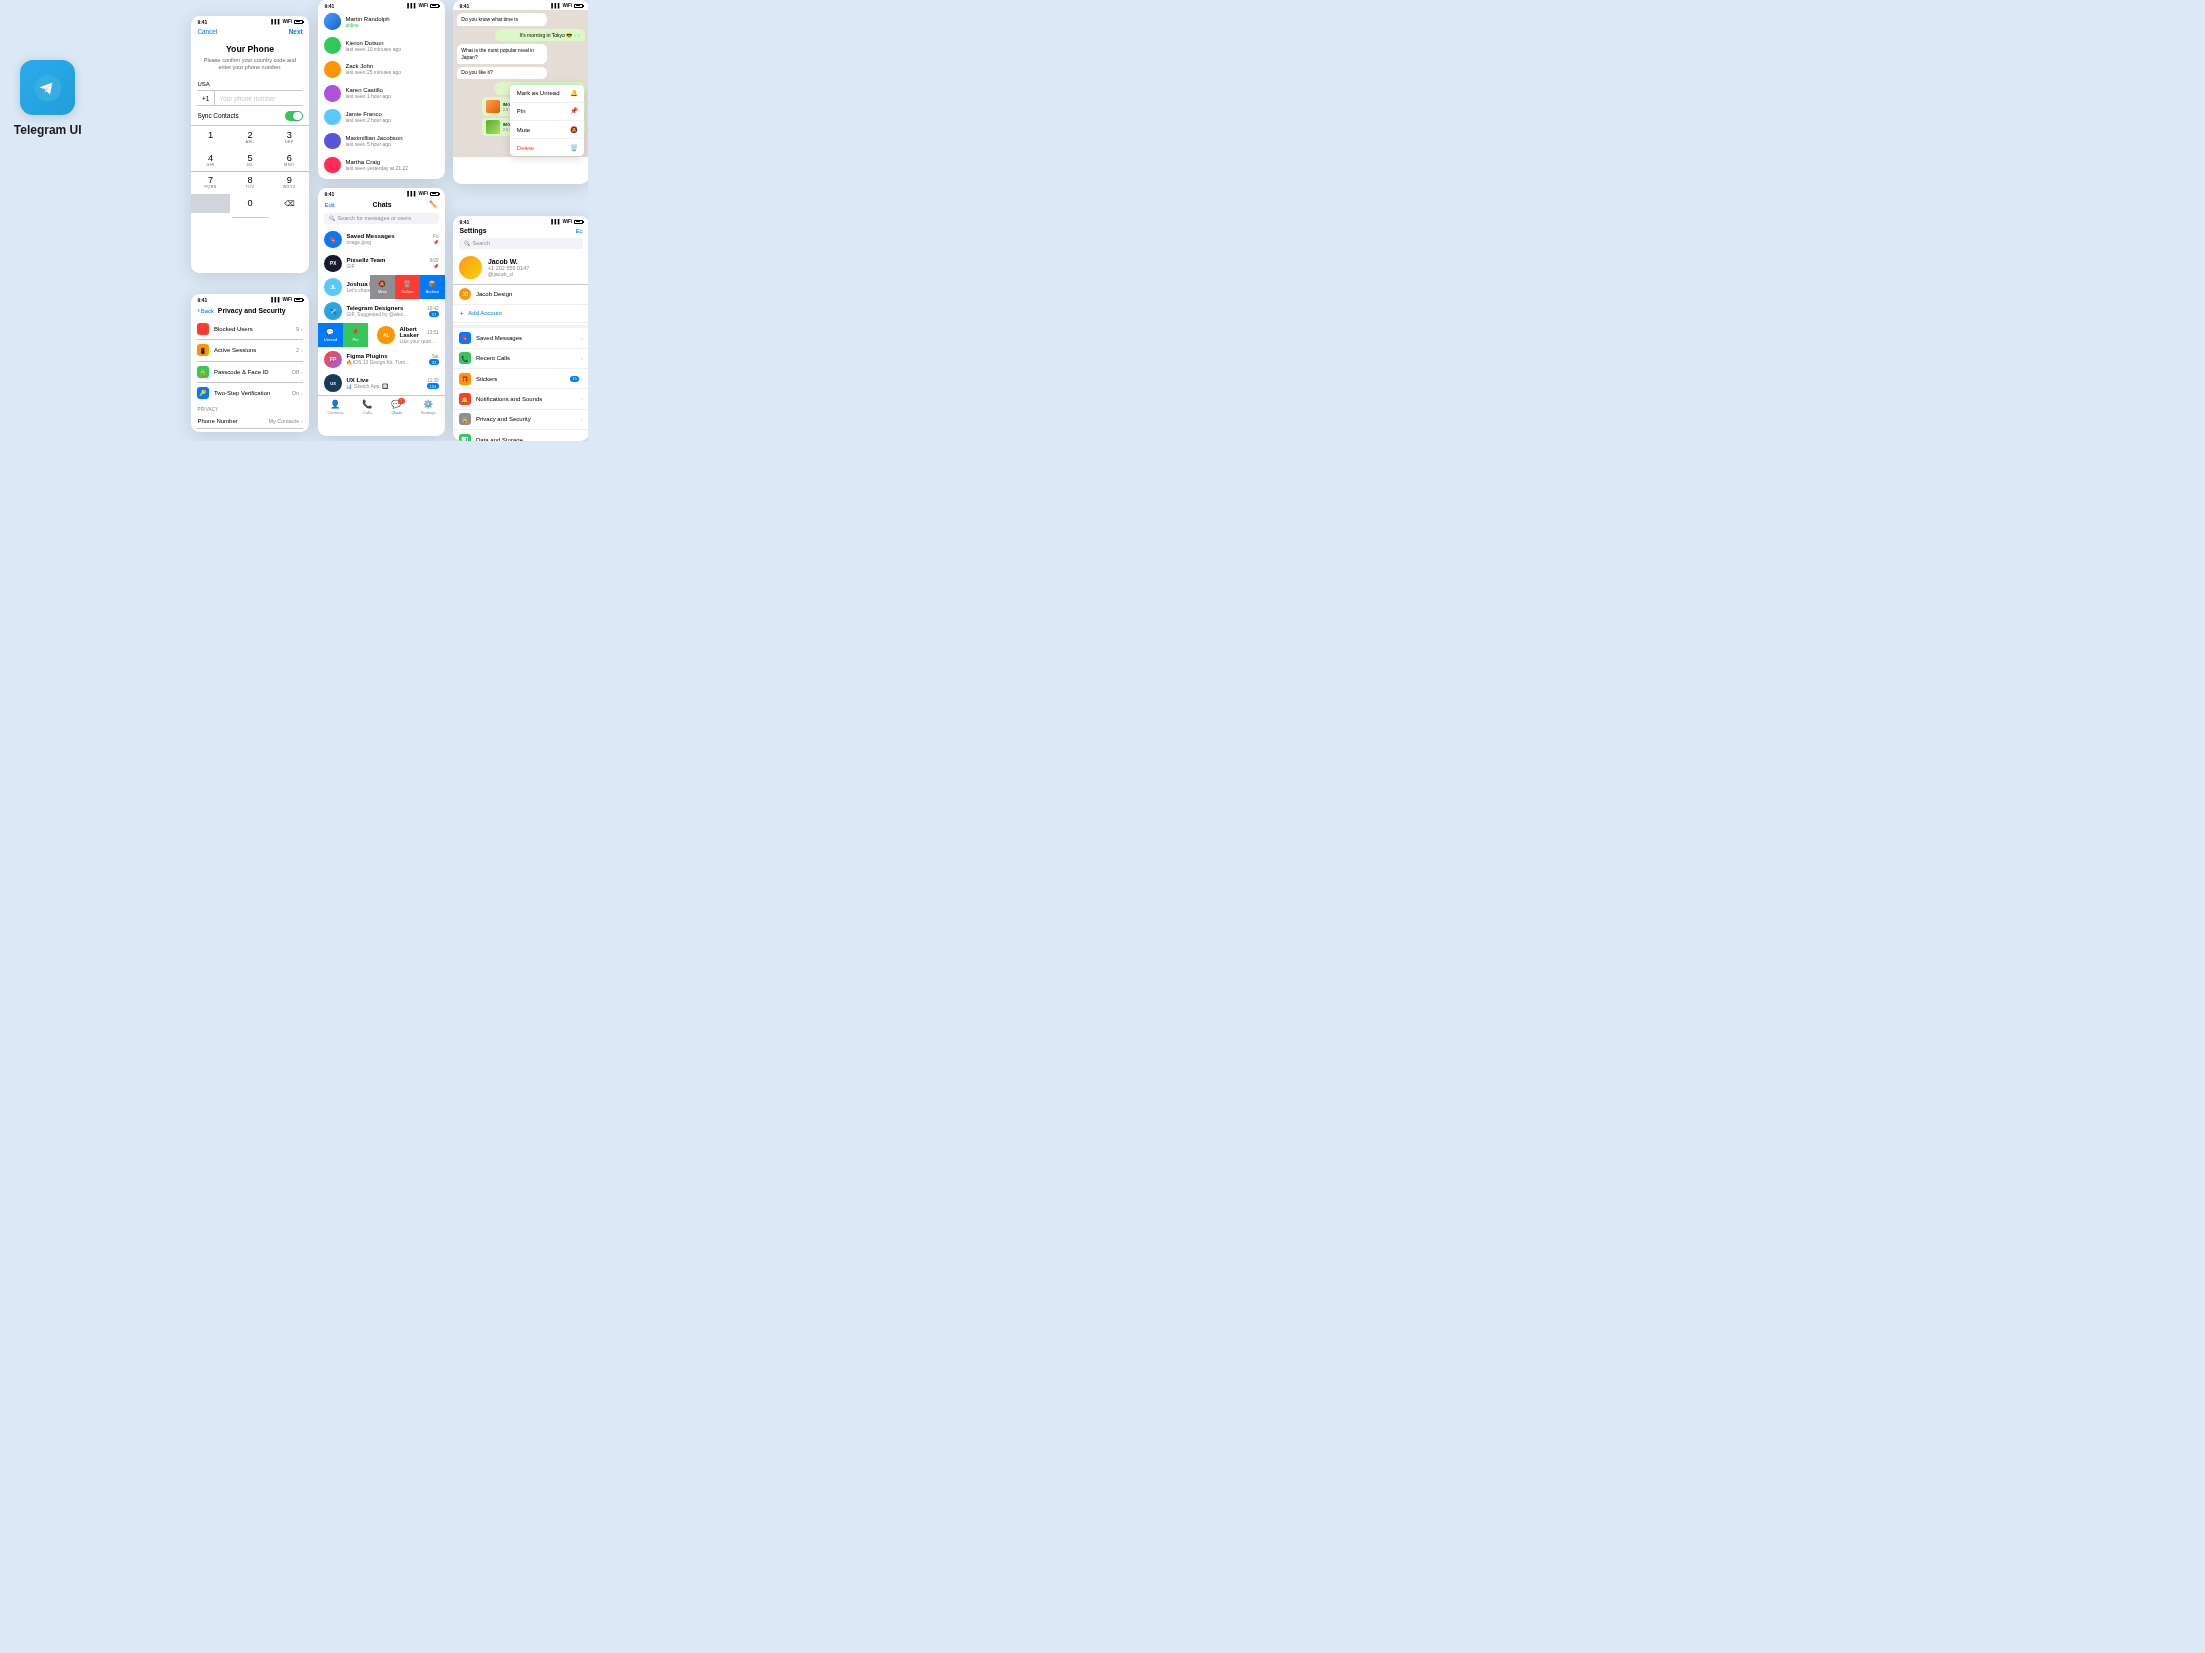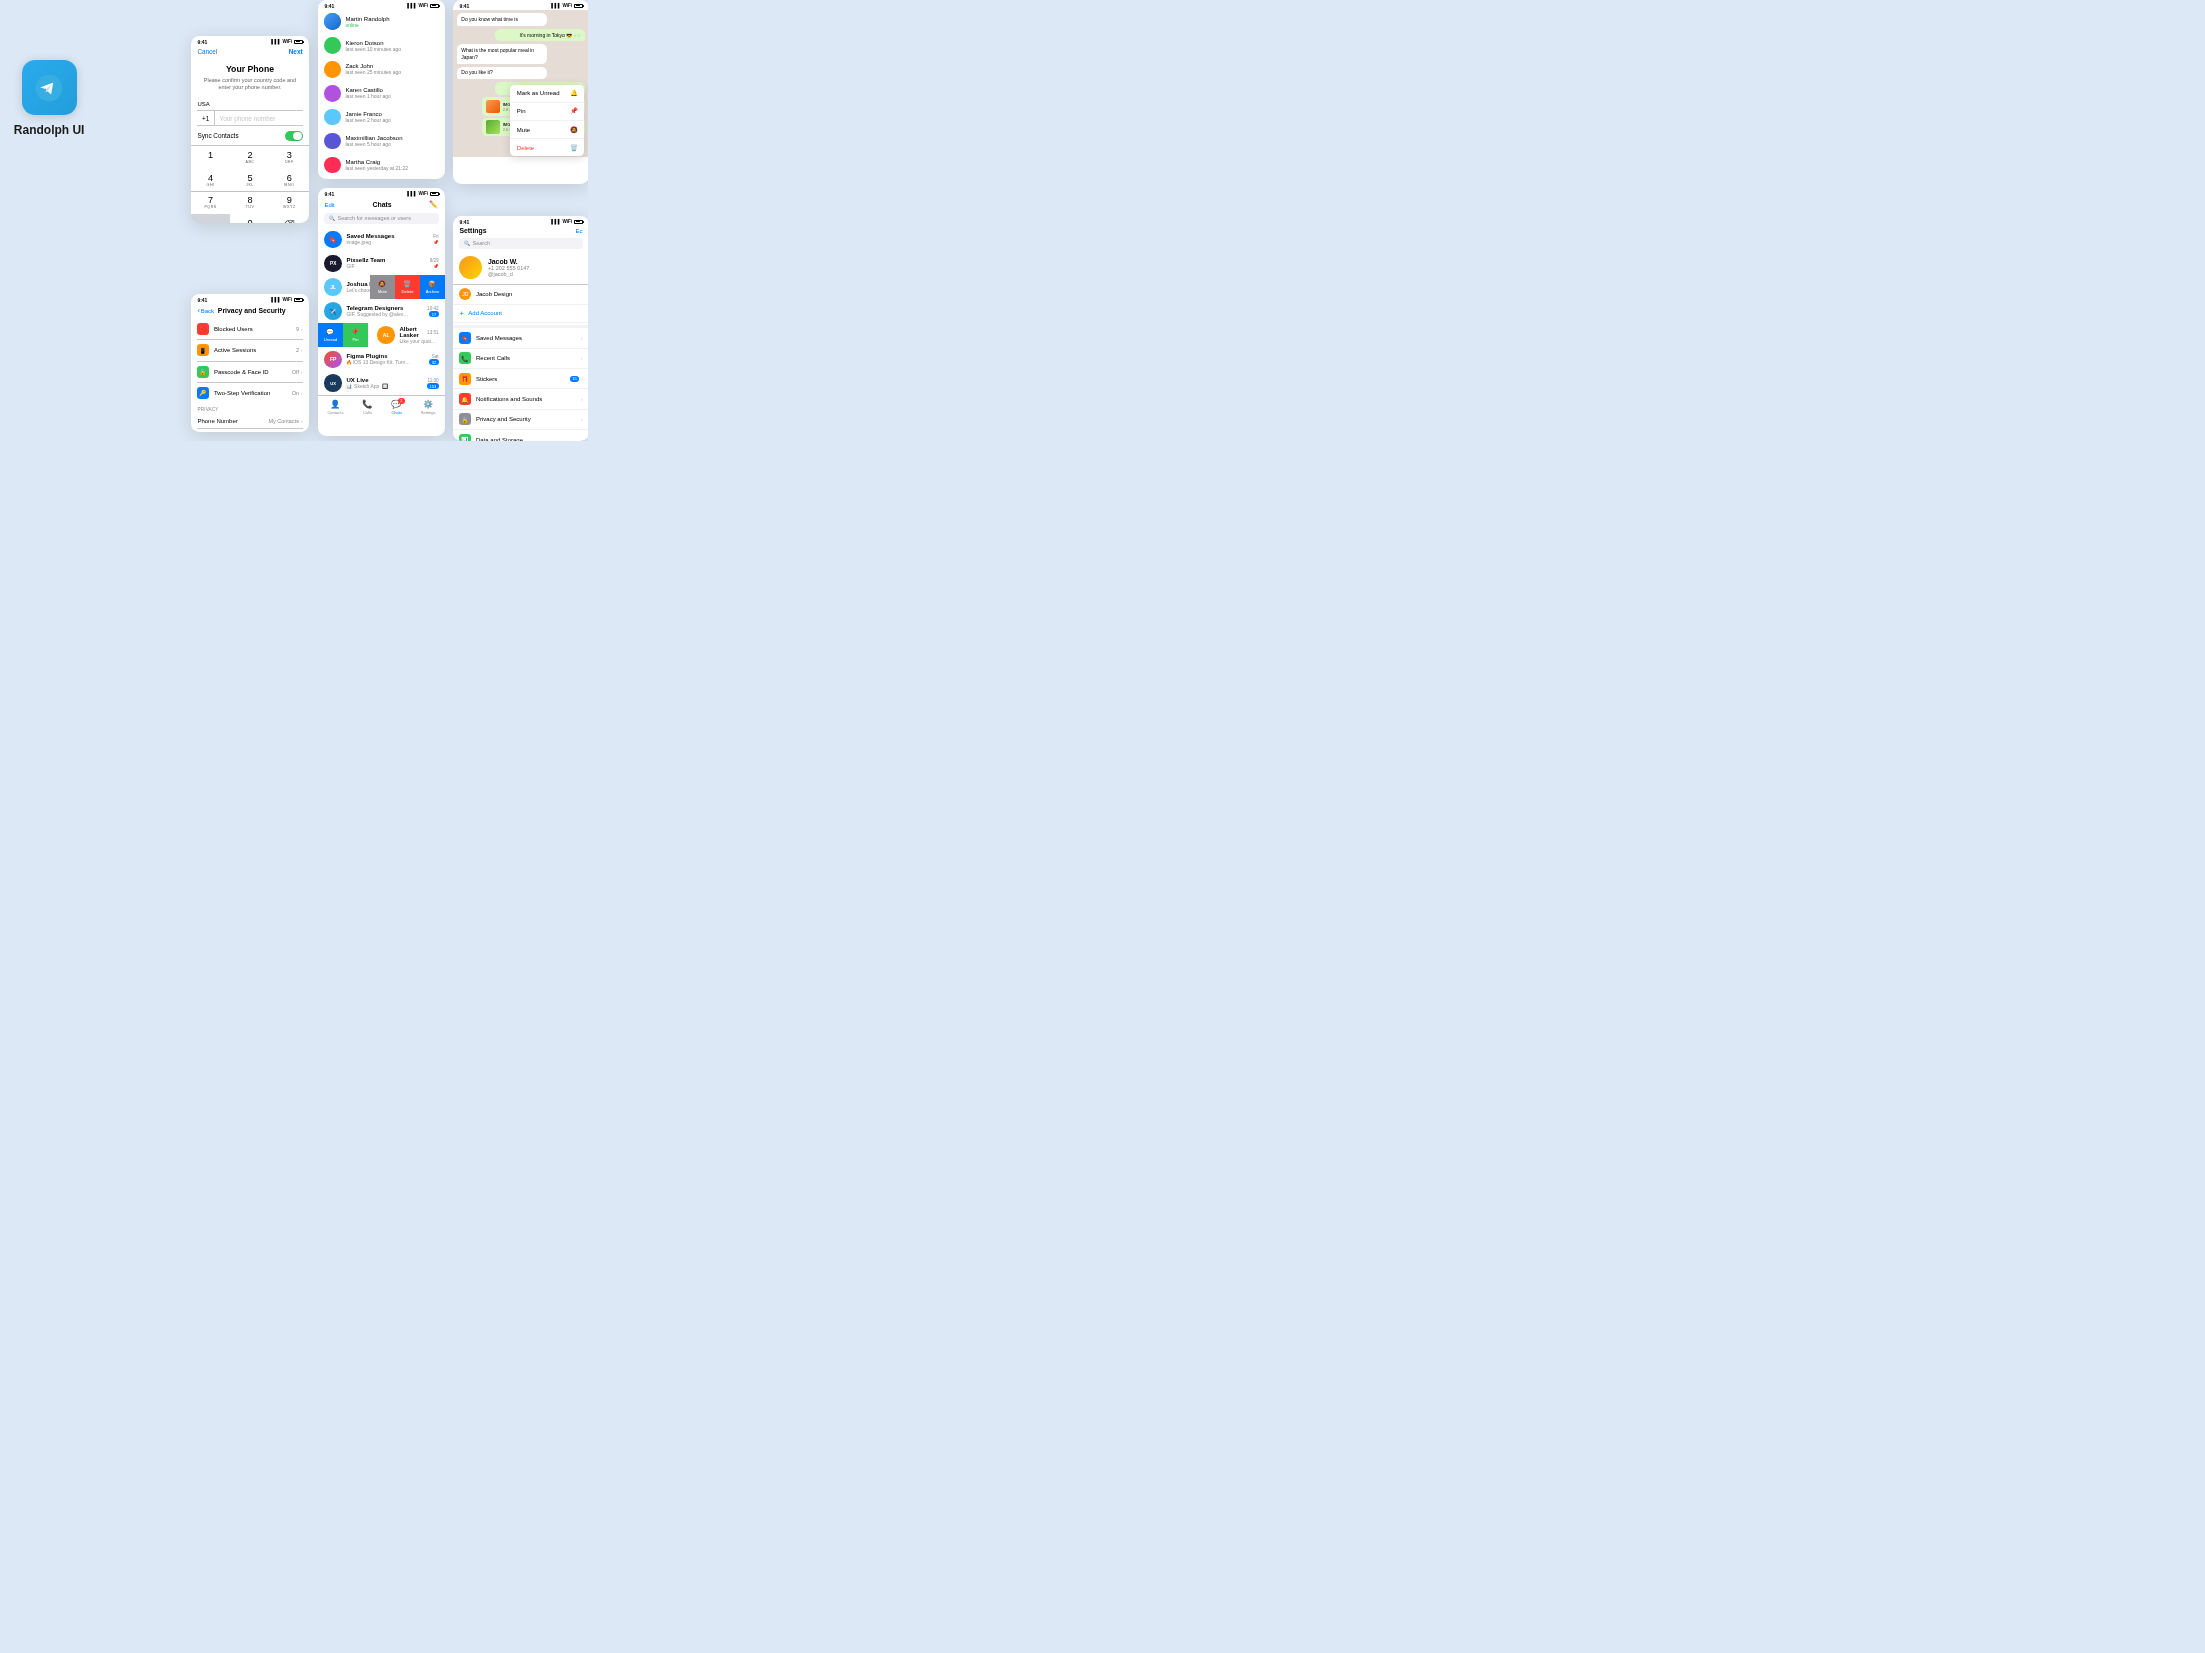--- a/index.html
+++ b/index.html
@@ -78,23 +78,23 @@
       position: absolute;
       left: 0.5px; top: 0.5px; bottom: 0.5px;
       width: 70%;
       background: #000;
       border-radius: 0.5px;
     }
 
     
     #screen-phone {
       left: 191px;
-      top: 36px;
+      top: 16px;
       width: 118px;
-      height: 187px;
+      height: 257px;
     }
     .screen-nav {
       display: flex;
       justify-content: space-between;
       align-items: center;
       padding: 2.8px 6.4px 3.7px;
     }
     .nav-cancel { color: #007aff; font-size: 6.4px; cursor: pointer; }
     .nav-next { color: #007aff; font-size: 6.4px; font-weight: 600; cursor: pointer; }
     .phone-title-section {
@@ -616,21 +616,21 @@
         <linearGradient id="grad" x1="5" y1="5" x2="55" y2="55">
           <stop offset="0%" stop-color="#37aee2"></stop>
           <stop offset="100%" stop-color="#1e96c8"></stop>
         </linearGradient>
       </defs>
       <path d="M14 29L38 20L34 42L27 36L24 38L25 32L14 29Z" fill="white" opacity="0.9"></path>
       <path d="M24 38L25 32L34 24L27 36L24 38Z" fill="#c8daea"></path>
       <path d="M14 29L22 31L34 24L38 20L14 29Z" fill="white"></path>
     </svg>
   </div>
-  <div class="logo-title">Randolph UI</div>
+  <div class="logo-title">Telegram UI</div>
 </div>
 
 <div class="phone-screen" id="screen-phone">
   <div class="status-bar">
     <span>9:41</span>
     <div class="status-icons">
       <span>▌▌▌</span>
       <span>WiFi</span>
       <div class="battery-icon">
           <div class="battery-fill"></div>

